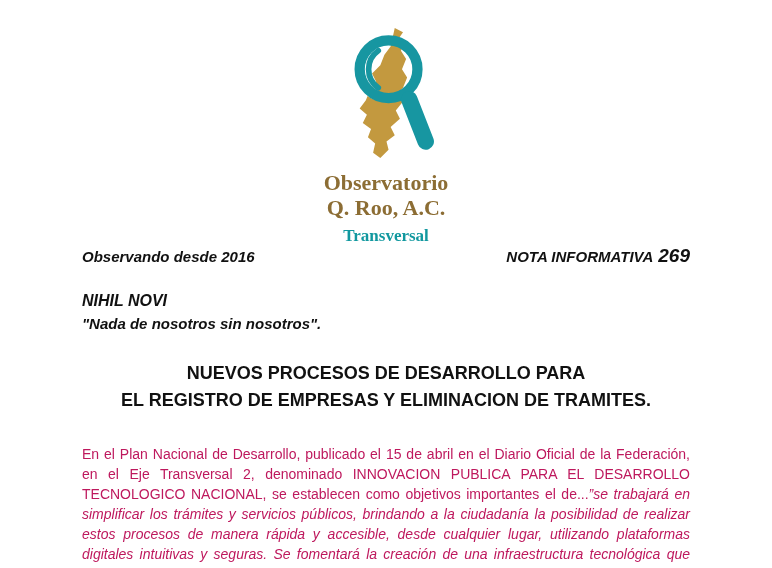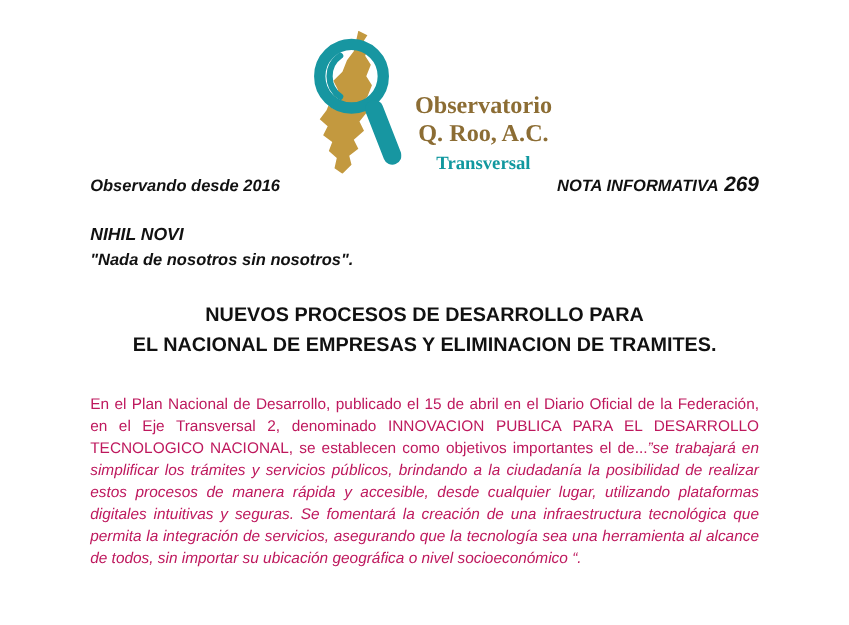--- a/index.html
+++ b/index.html
@@ -3,21 +3,21 @@
 <meta charset="utf-8">
 <style>
   html,body { margin:0; padding:0; background:#ffffff; }
   .page {
     width:772px; height:568px; box-sizing:border-box;
     background:#ffffff; overflow:hidden;
     padding:0 82px;
     font-family:"Liberation Sans", sans-serif;
     color:#1a1a1a;
   }
-  .logo-row { display:flex; justify-content:center; align-items:flex-end; gap:12px; padding-top:28px; }
+  .logo-row { display:flex; justify-content:center; align-items:center; gap:12px; padding-top:28px;flex-direction:column; }
   .logo-glyph { flex:0 0 auto; }
   .logo-text { text-align:center; }
   .logo-title {
     font-family:"Liberation Serif", serif; font-weight:700;
     font-size:22px; line-height:25px; color:var(--brown_text,#8C6D34);
   }
   .logo-subtitle {
     font-family:"Liberation Serif", serif; font-weight:700;
     font-size:17px; line-height:19px; color:var(--teal_text,#11989F); margin-top:6px;
   }
@@ -73,20 +73,20 @@
     </span>
   </div>
 
   <div class="motto">
     <div class="motto-latin">NIHIL NOVI</div>
     <div class="motto-quote">"Nada de nosotros sin nosotros".</div>
   </div>
 
   <h1 class="doc-title">
     <span>NUEVOS PROCESOS DE DESARROLLO PARA</span><br>
-    <span>EL NACIONAL DE EMPRESAS Y ELIMINACION DE TRAMITES.</span>
+    <span>EL REGISTRO DE EMPRESAS Y ELIMINACION DE TRAMITES.</span>
   </h1>
 
   <p class="body-text">
     <span>En el Plan Nacional de Desarrollo, publicado el 15 de abril en el Diario Oficial de la Federación, en el Eje Transversal 2, denominado INNOVACION PUBLICA PARA EL DESARROLLO TECNOLOGICO NACIONAL, se establecen como objetivos importantes el de...</span><em>”se trabajará en simplificar los trámites y servicios públicos, brindando a la ciudadanía la posibilidad de realizar estos procesos de manera rápida y accesible, desde cualquier lugar, utilizando plataformas digitales intuitivas y seguras. Se fomentará la creación de una infraestructura tecnológica que permita la integración de servicios, asegurando que la tecnología sea una herramienta al alcance de todos, sin importar su ubicación geográfica o nivel socioeconómico “.</em>
   </p>
 
 </div>
 
 </body></html>

